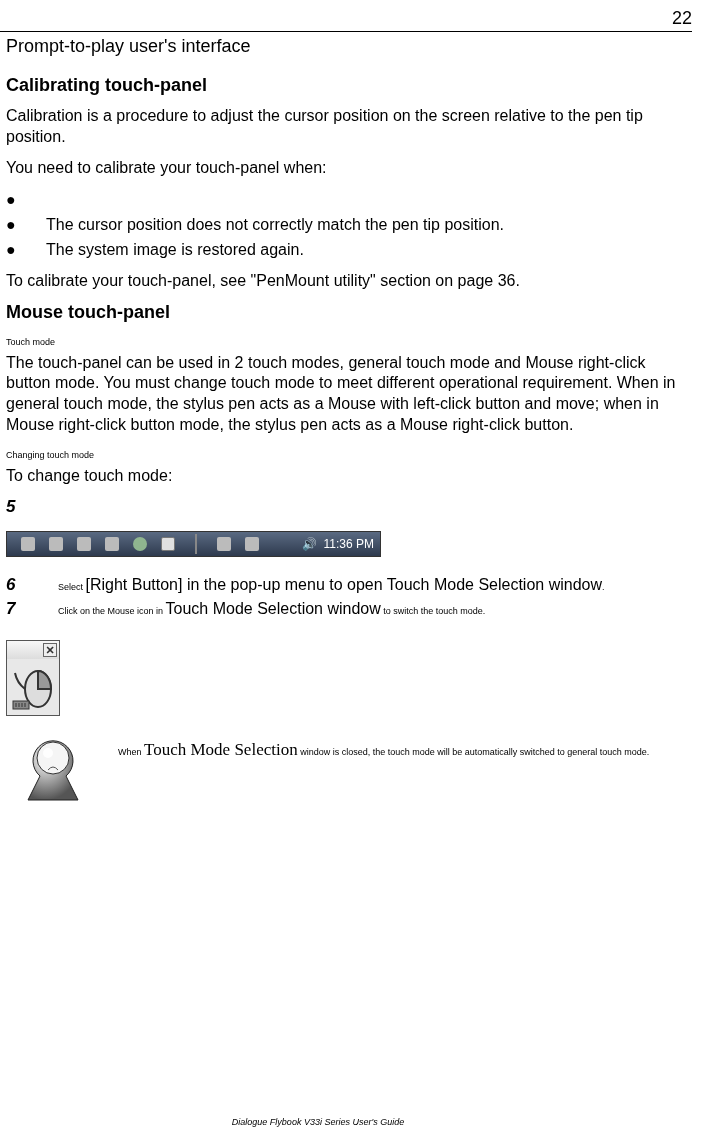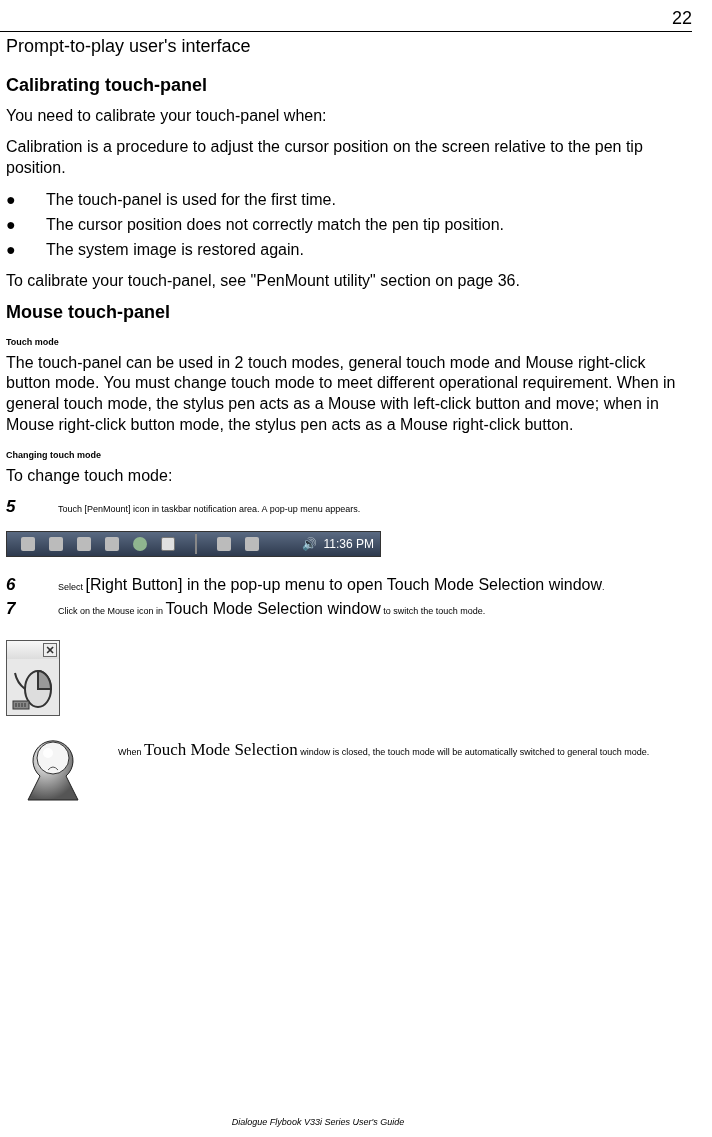--- a/index.html
+++ b/index.html
@@ -53,21 +53,21 @@
     font-size: 16px;
     line-height: 1.55;
   }
   ul.bullets li .dot {
     width: 40px;
     flex-shrink: 0;
     text-align: left;
   }
   .h2-small {
     font-size: 9px;
-    font-weight: bold;
+    font-weight: normal;
     padding-left: 6px;
     margin: 14px 0 6px 0;
   }
   .step-row {
     display: flex;
     padding-left: 6px;
     align-items: baseline;
     margin-bottom: 4px;
   }
   .step-num {
@@ -191,27 +191,26 @@
 </style>
 </head>
 <body>
 
 <div class="page">
   <div class="page-number">22</div>
   <hr class="top-rule">
   <div class="chapter-title">Prompt-to-play user's interface</div>
 
   <div class="h1">Calibrating touch-panel</div>
+  <div class="para">Calibration is a procedure to adjust the cursor position on the screen relative to the pen tip position.</div>
   <div class="para">You need to calibrate your touch-panel when:</div>
-  <div class="para">Calibration is a procedure to adjust the cursor position on the screen relative to the pen tip position.</div>
 
   <ul class="bullets">
     <li>
         <span class="dot">●</span>
-        <span>The touch-panel is used for the first time.</span>
       </li>
     <li>
         <span class="dot">●</span>
         <span>The cursor position does not correctly match the pen tip position.</span>
       </li>
     <li>
         <span class="dot">●</span>
         <span>The system image is restored again.</span>
       </li>
   </ul>
@@ -221,21 +220,20 @@
   <div class="h1" style="margin-top:10px">Mouse touch-panel</div>
 
   <div class="h2-small">Touch mode</div>
   <div class="para">The touch-panel can be used in 2 touch modes, general touch mode and Mouse right-click button mode. You must change touch mode to meet different operational requirement. When in general touch mode, the stylus pen acts as a Mouse with left-click button and move; when in Mouse right-click button mode, the stylus pen acts as a Mouse right-click button.</div>
 
   <div class="h2-small">Changing touch mode</div>
   <div class="para">To change touch mode:</div>
 
   <div class="step-row">
     <div class="step-num">5</div>
-    <div class="step-text">Touch [PenMount] icon in taskbar notification area. A pop-up menu appears.</div>
   </div>
 
   <div class="taskbar">
     <div class="icons-left">
       <div class="tray-icon"></div>
       <div class="tray-icon"></div>
       <div class="tray-icon"></div>
       <div class="tray-icon"></div>
       <div class="tray-icon" style="background:#8fb58f;border-radius:50%"></div>
       <div class="tray-icon" style="background:#e0e0e0;border:1px solid #777"></div>

